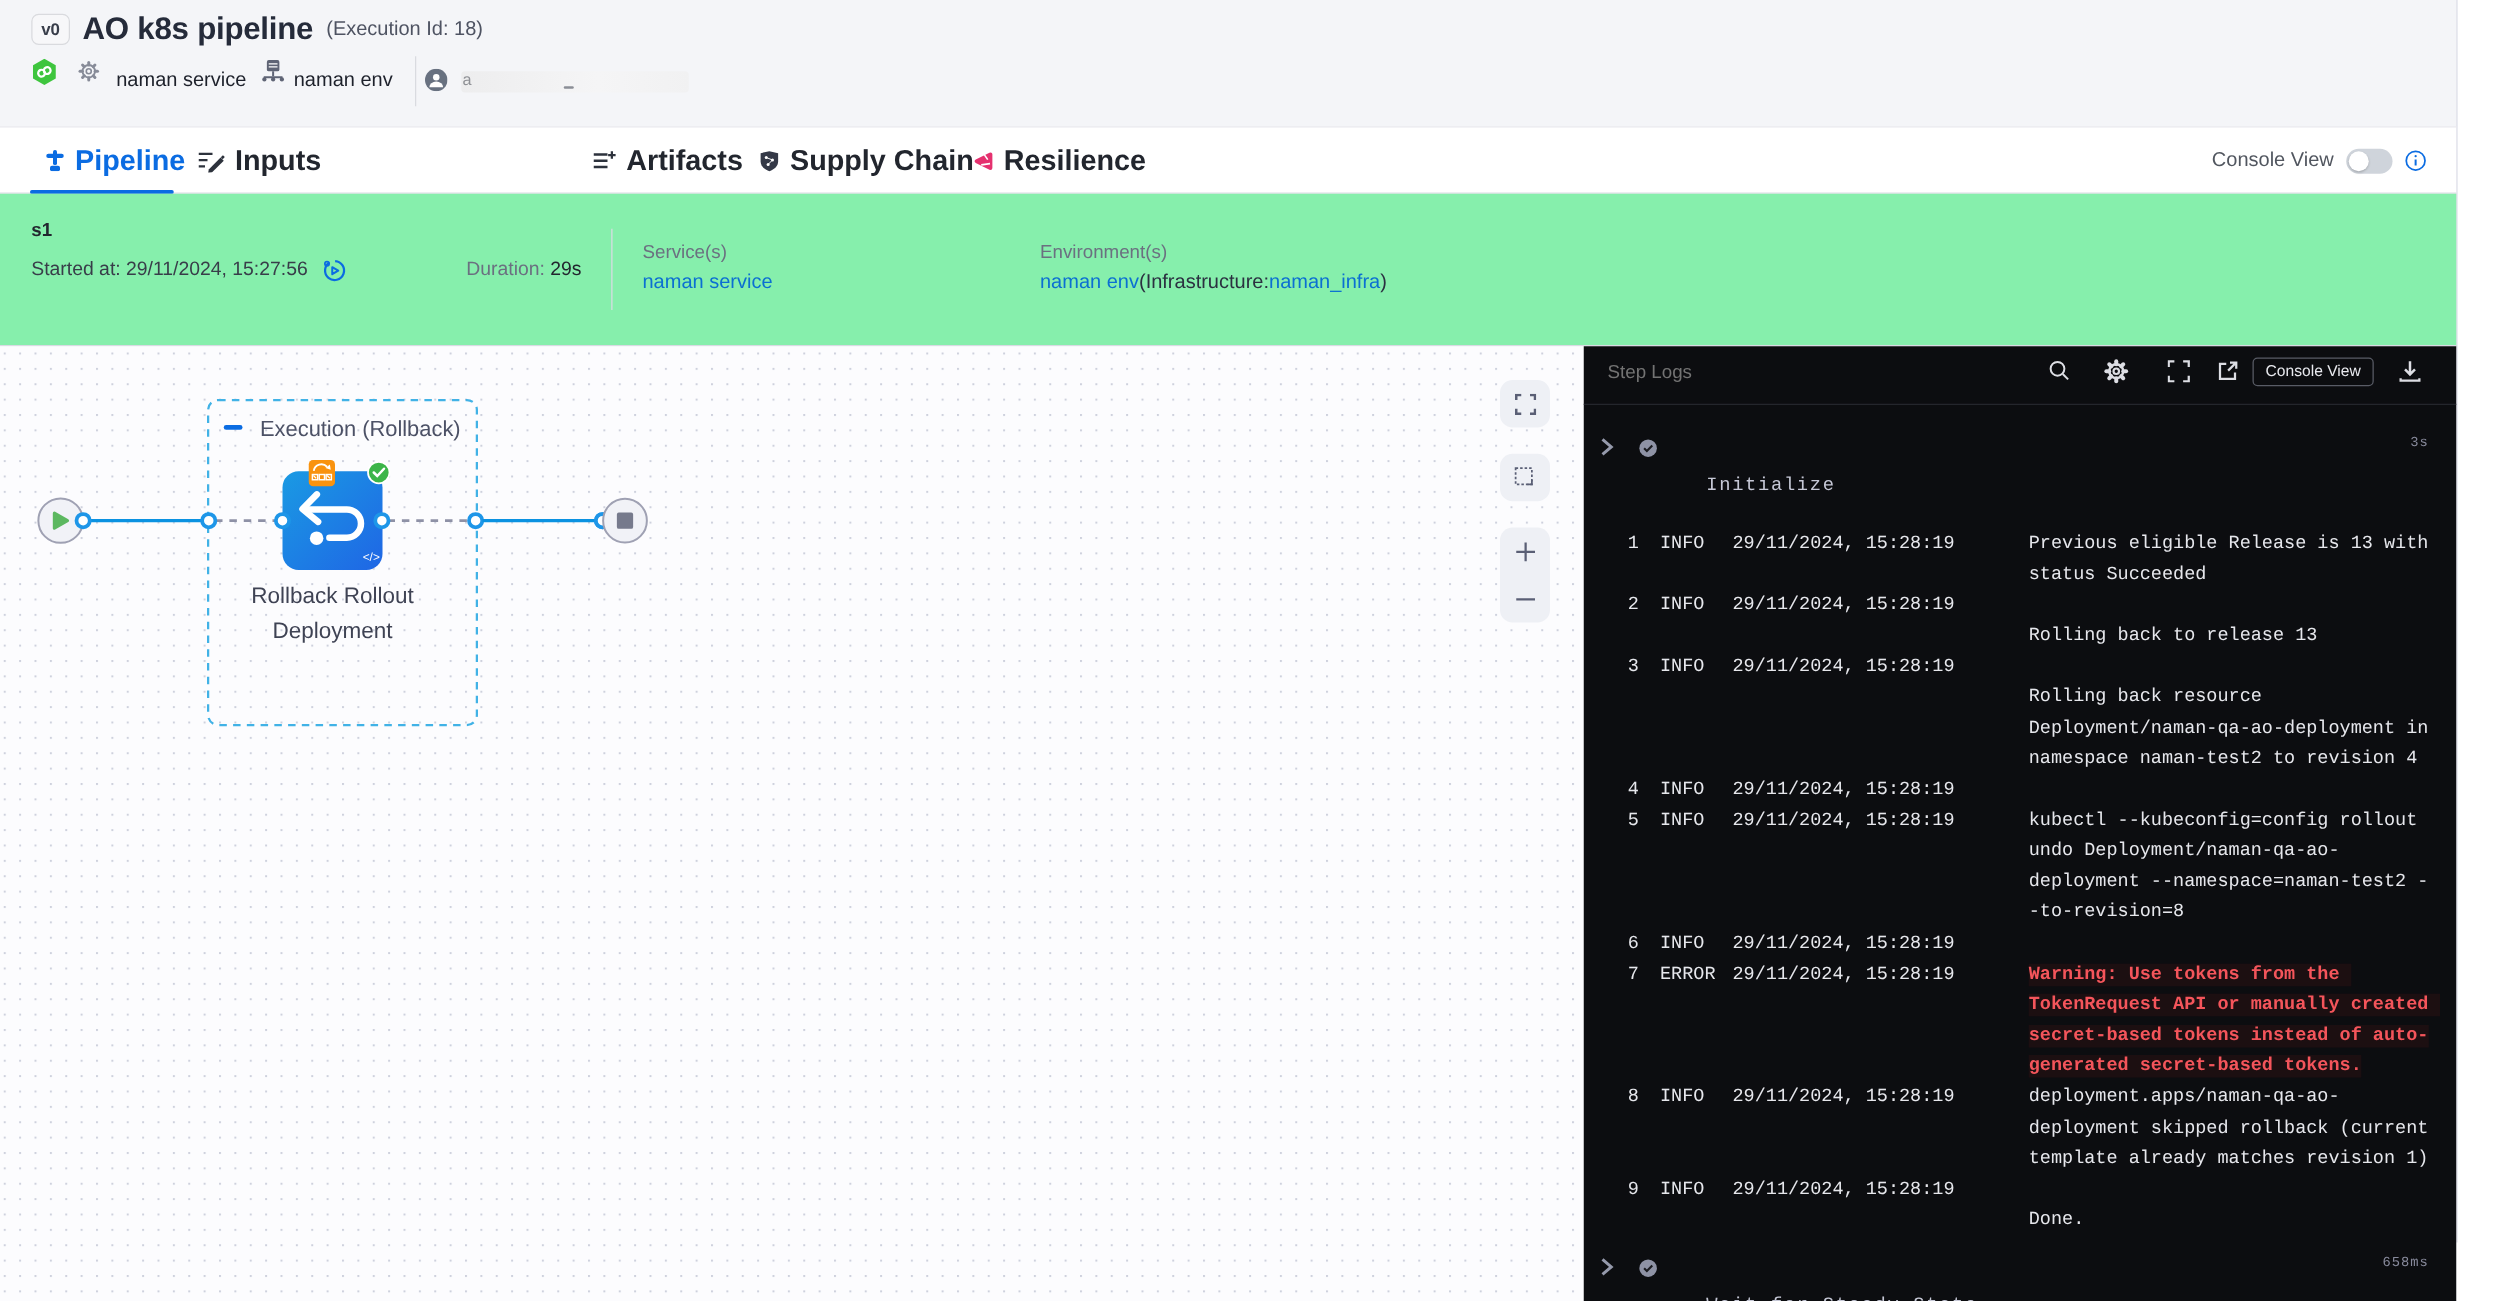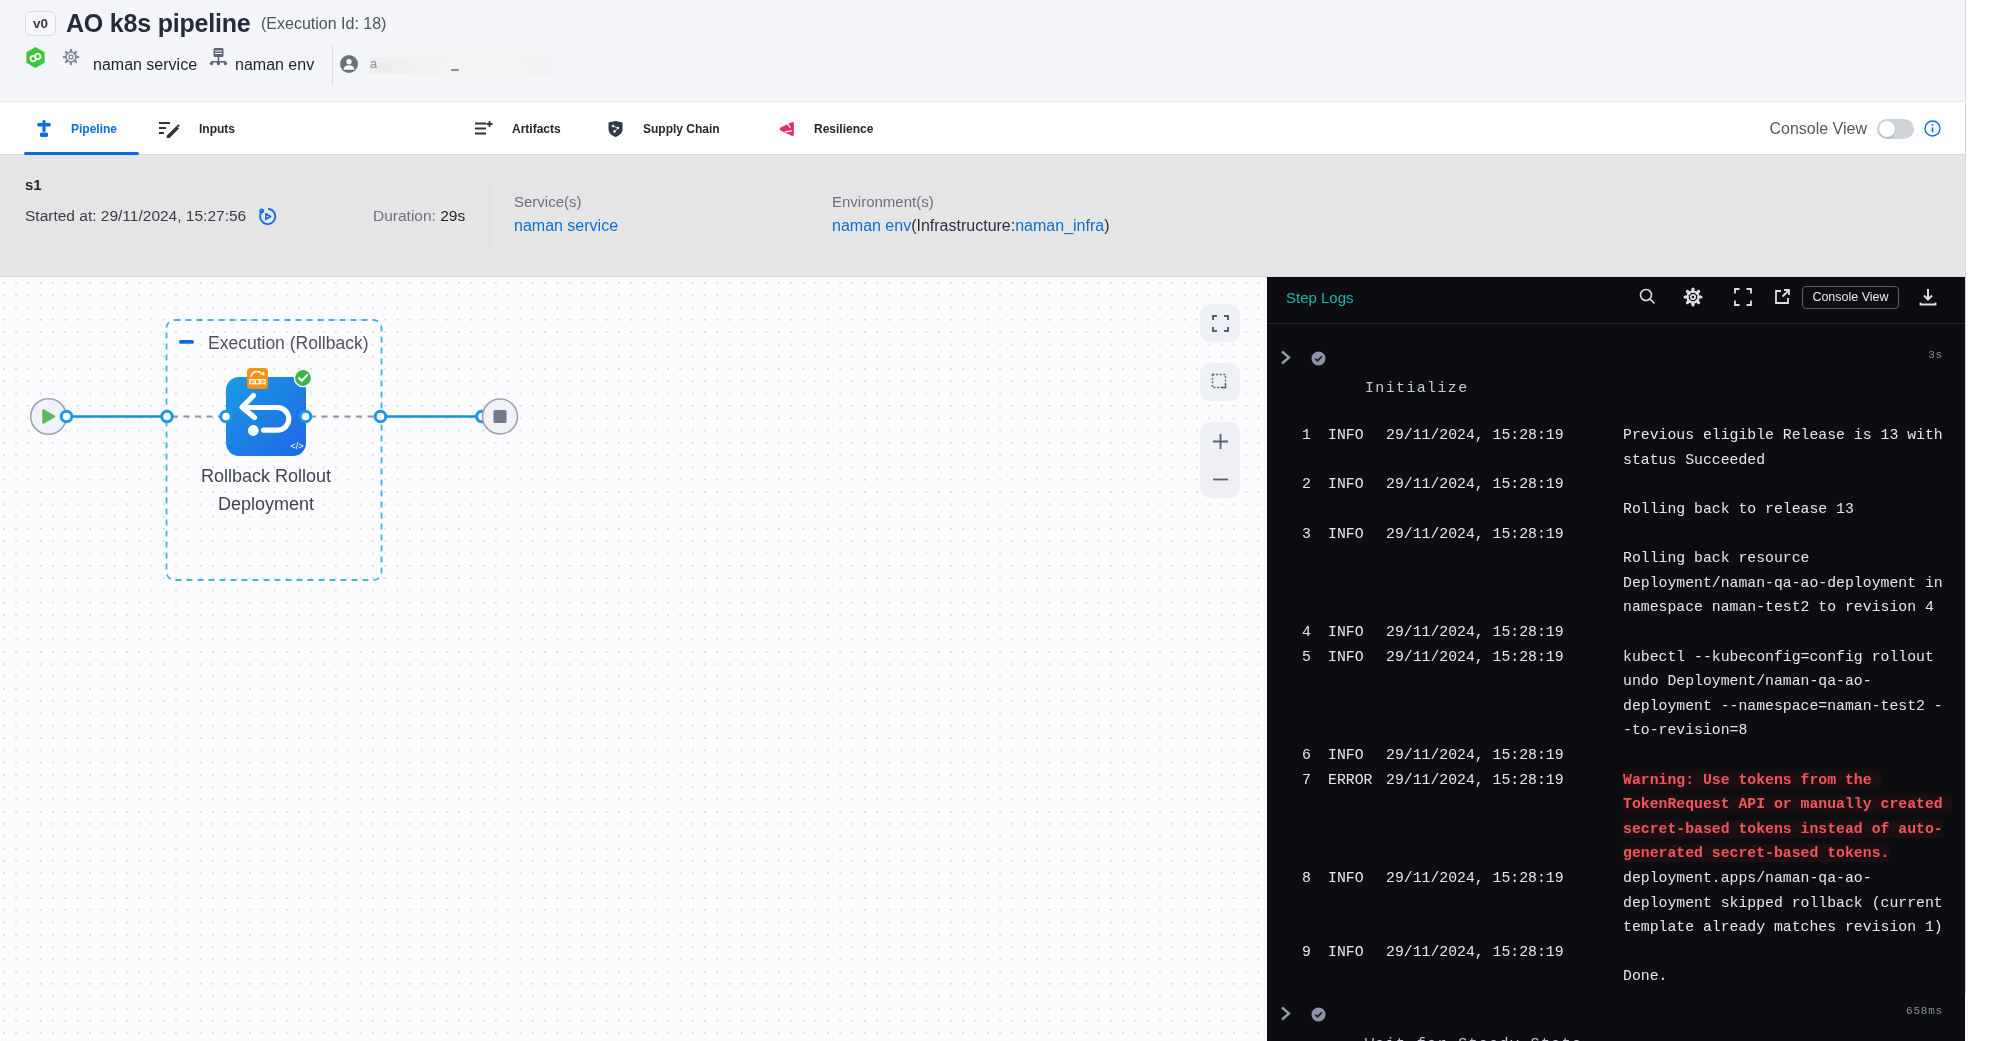--- a/index.html
+++ b/index.html
@@ -10,40 +10,40 @@
 #hdr { position:absolute; left:0; top:0; width:100%; height:101px; background:#f4f5f8; }
 .v0 { position:absolute; left:25px; top:11px; width:31px; height:25px; border:1px solid #d9dade; border-radius:6px; background:#f7f7f9; color:#383d4a; font-size:13.5px; font-weight:600; text-align:center; line-height:23px; }
 .title { position:absolute; left:66px; top:9px; font-size:25px; font-weight:700; color:#252b3a; letter-spacing:-0.2px; }
 .execid { position:absolute; left:261px; top:15px; font-size:16px; color:#4e5362; }
 .row2 { position:absolute; left:0; top:44px; width:100%; height:44px; }
 .row2 .txt { position:absolute; top:12px; font-size:16px; color:#1d212b; }
 .hdivider { position:absolute; left:332px; top:1px; width:1px; height:40px; background:#d9dbe0; }
 .blurpill { position:absolute; left:369px; top:13px; width:182px; height:17px; background:linear-gradient(90deg,#ededee,#f5f5f6 60%,#f1f1f2); border-radius:3px; }
 
 #tabs { position:absolute; left:0; top:101px; width:100%; height:54px; background:#fff; border-top:1px solid #e7e8ed; border-bottom:1px solid #d9dbe3; }
-.tab { position:absolute; top:0; height:53px; display:flex; align-items:center; gap:19px; font-size:12px; font-weight:600; color:#22262e; }
+.tab { position:absolute; top:0; height:53px; display:flex; align-items:center; gap:8px; font-size:23px; font-weight:600; color:#22262e; }
 .tab.active { color:#0b6ce2; }
 .tabunderline { position:absolute; left:24px; top:50px; width:115px; height:3px; background:#0b6ce2; border-radius:2px; }
 .cview { position:absolute; right:24px; top:0; height:53px; display:flex; align-items:center; gap:10px; font-size:16px; color:#51565f; }
 .toggle { width:37px; height:20px; background:#cfd4db; border-radius:10px; position:relative; }
 .toggle .knob { position:absolute; left:2px; top:2px; width:16px; height:16px; background:#fff; border-radius:50%; box-shadow:0 1px 2px rgba(0,0,0,.2); }
 
-#stage { position:absolute; left:0; top:155px; width:100%; height:122px; background:#e5e5e5; border-bottom:1px solid #d9dbe3; }
+#stage { position:absolute; left:0; top:155px; width:100%; height:122px; background:#86efac; border-bottom:1px solid #d9dbe3; }
 #stage .s1 { position:absolute; left:25px; top:21px; font-size:15px; font-weight:700; color:#22262e; }
 #stage .started { position:absolute; left:25px; top:52px; font-size:15.5px; color:#383d49; }
 #stage .vd { position:absolute; left:489px; top:28px; width:1px; height:65px; background:#dadce3; }
 .lbl { font-size:15px; color:#6b7080; }
 .blue { color:#0b6fd2; }
 
 #canvas { position:absolute; left:0; top:277px; width:100%; height:764px; background:#fcfcfe; }
 .zbtn { position:absolute; left:1200px; width:40px; background:#eef0f5; border-radius:10px; display:flex; flex-direction:column; align-items:center; justify-content:space-around; }
 
 #logs { position:absolute; left:1267px; top:277px; width:698px; height:764px; background:#0c0d10; font-family:"Liberation Mono", monospace; }
 #loghdr { position:absolute; left:0; top:0; width:100%; height:47px; border-bottom:1px solid #24262c; }
-#loghdr .t { position:absolute; left:19px; top:12px; font-family:"Liberation Sans", sans-serif; font-size:15px; color:#14b8a6; }
+#loghdr .t { position:absolute; left:19px; top:12px; font-family:"Liberation Sans", sans-serif; font-size:15px; color:#737373; }
 .cvbtn { position:absolute; left:535px; top:9px; width:97px; height:23px; border:1px solid #595c66; border-radius:4px; color:#e8e9ee; font-family:"Liberation Sans", sans-serif; font-size:12.5px; text-align:center; line-height:21px; }
 .acc { position:absolute; left:0; width:100%; height:44px; }
 .acc .name { position:absolute; left:98px; top:11px; font-size:15px; letter-spacing:1.35px; color:#c6c8d6;margin-top:33px; }
 .acc .dur { position:absolute; right:22px; top:13px; font-size:11px; color:#888a9c; letter-spacing:0.8px; }
 .entry { position:absolute; left:0; width:100%; font-size:14.8px; line-height:24.6px; color:#e6e7ec; }
 .entry .num { position:absolute; left:26px; width:18px; text-align:right; }
 .entry .lvl { position:absolute; left:61px; }
 .entry .time { position:absolute; left:119px; }
 .entry .msg { position:absolute; left:356px; width:322px; white-space:pre-wrap; overflow-wrap:break-word; }
 .err .msg { color:#f4555b; font-weight:bold; }

